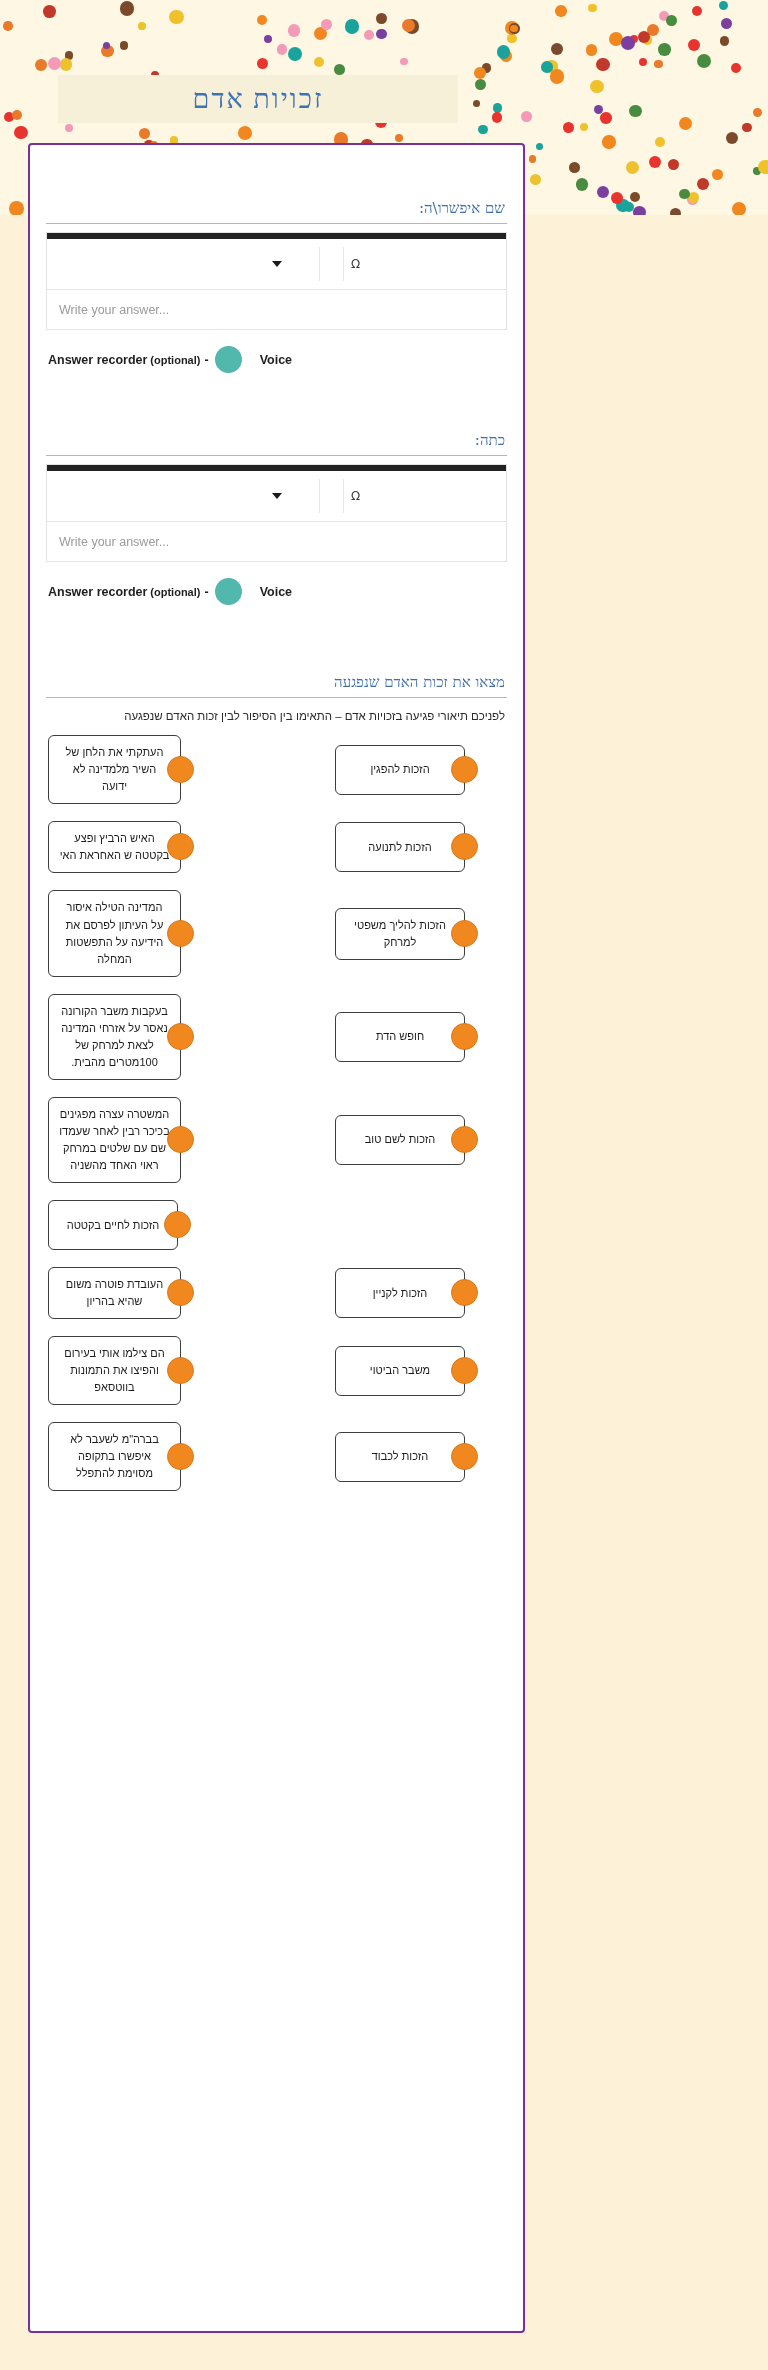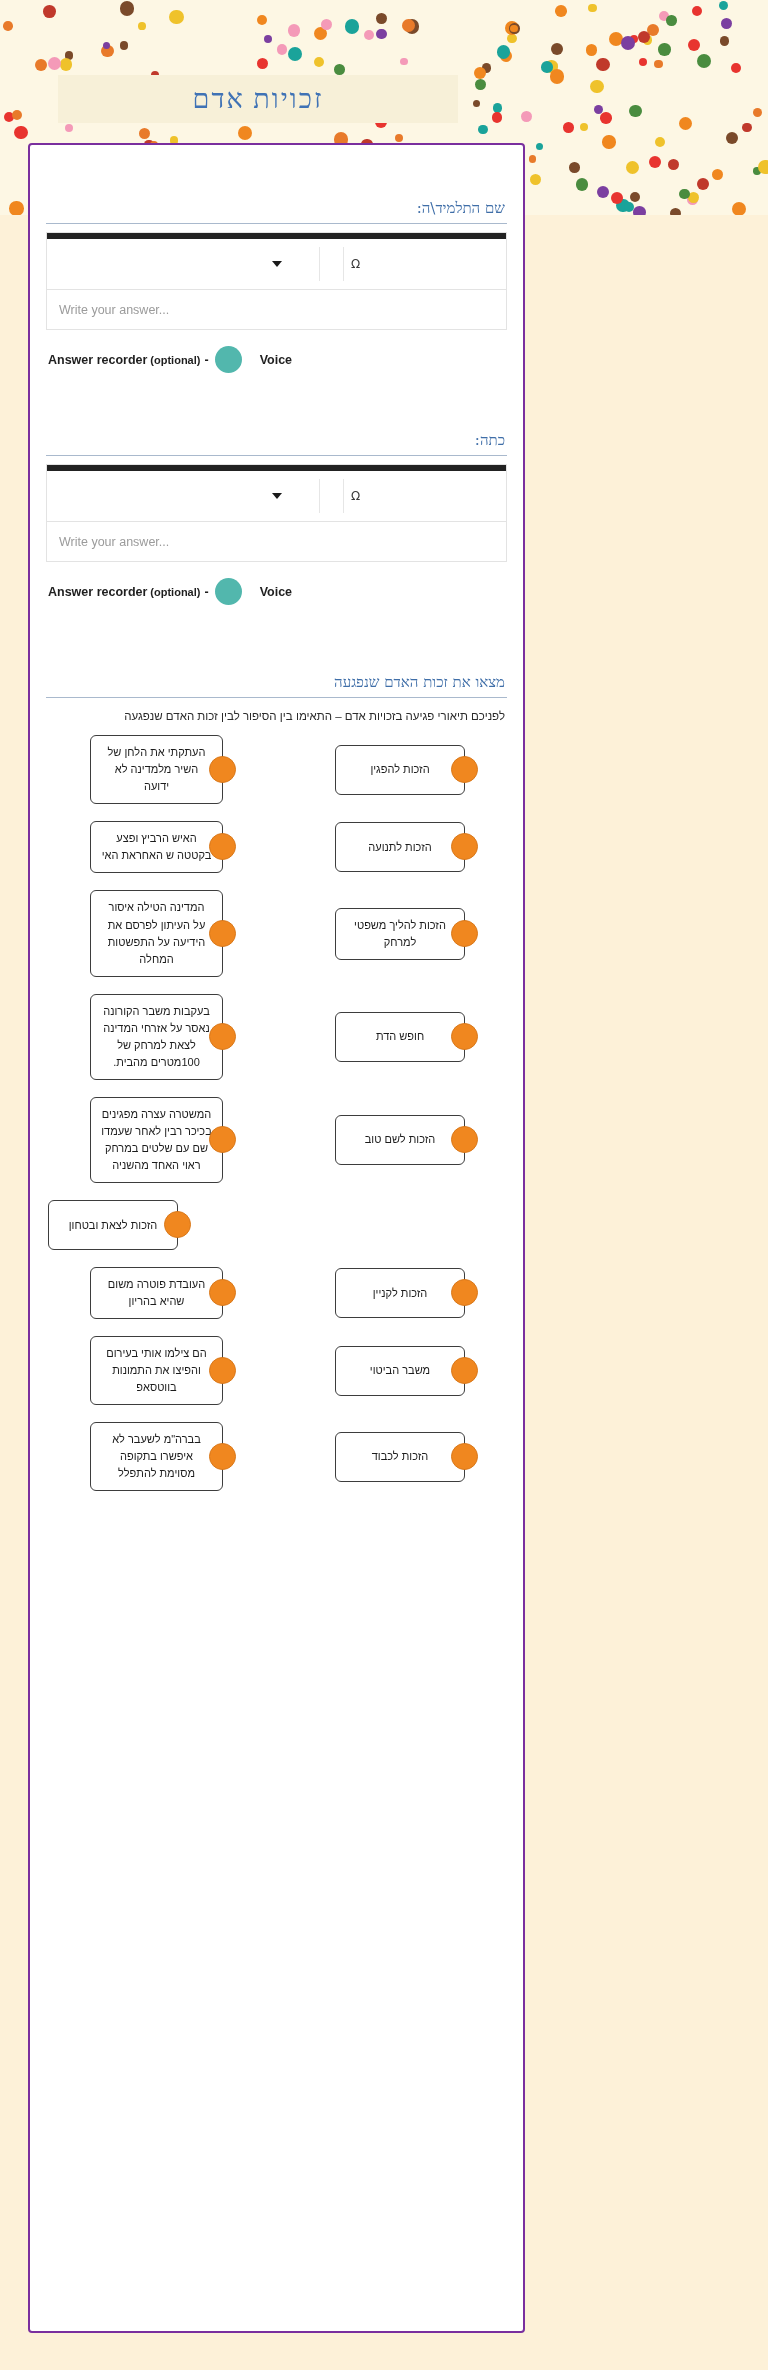--- a/index.html
+++ b/index.html
@@ -92,21 +92,21 @@
     position:relative; display:flex; align-items:center;
     justify-content:space-between; margin-bottom:17px; padding:0 2px;
   }
   .m-box {
     border:1px solid #3d3d3d; border-radius:6px; background:#fff;
     direction:rtl; text-align:center; font-size:11px; color:#1c1c1c;
     line-height:1.55; padding:8px 10px;
     display:flex; align-items:center; justify-content:center; position:relative;
   }
   .m-right { width:130px; min-height:50px; margin-right:40px; }
-  .m-left  { width:133px; min-height:50px; margin-left:42px; }
+  .m-left  { width:133px; min-height:50px; }
 
   .m-dot {
     position:absolute; width:27px; height:27px; border-radius:50%;
     background:#f0871f; border:1px solid #d9781a; z-index:6;
   }
   .m-right .m-dot { right:-14px; top:50%; margin-top:-14px; }
   .m-left  .m-dot { right:-14px; top:50%; margin-top:-14px; }
 </style>
 </head>
 <body>
@@ -285,21 +285,21 @@
   </div>
 <div id="cream-lower"></div>
 
 <div id="title-banner">
   <span class="title-text">זכויות אדם</span>
 </div>
 
 <div id="form-card">
 
   <div class="q-block" style="padding-top:50px;">
-    <div class="q-label">שם התלמיד\ה:</div>
+    <div class="q-label">שם איפשרו\ה:</div>
     <div class="q-underline"></div>
 
     <div class="editor">
       <div class="editor-topbar"></div>
       <div class="editor-toolbar">
         <span class="tb-caret"></span>
         <span class="tb-sep s1"></span>
         <span class="tb-sep s2"></span>
         <span class="tb-omega">Ω</span>
       </div>
@@ -394,21 +394,21 @@
             <span>המשטרה עצרה מפגינים בכיכר רבין לאחר שעמדו שם עם שלטים במרחק ראוי האחד מהשניה</span>
           </div>
           <div class="m-box m-right">
             <span class="m-dot"></span>
             <span>הזכות לשם טוב</span>
           </div>
         </div>
         <div class="pair-row">
           <div class="m-box m-right">
             <span class="m-dot"></span>
-            <span>הזכות לצאת ובטחון</span>
+            <span>הזכות לחיים בקטטה</span>
           </div>
         </div>
         <div class="pair-row">
           <div class="m-box m-left">
             <span class="m-dot"></span>
             <span>העובדת פוטרה משום שהיא בהריון</span>
           </div>
           <div class="m-box m-right">
             <span class="m-dot"></span>
             <span>הזכות לקניין</span>

